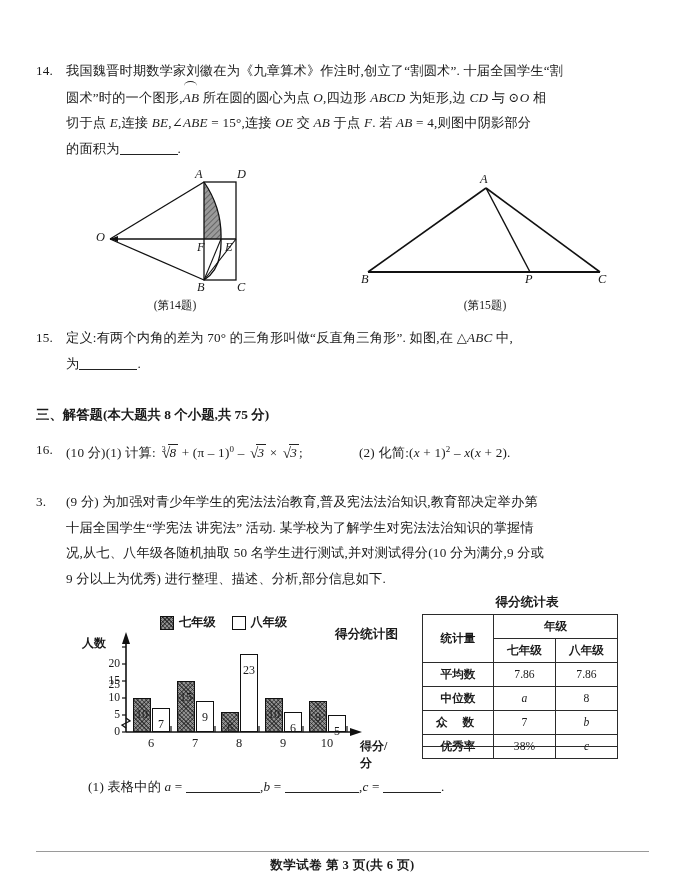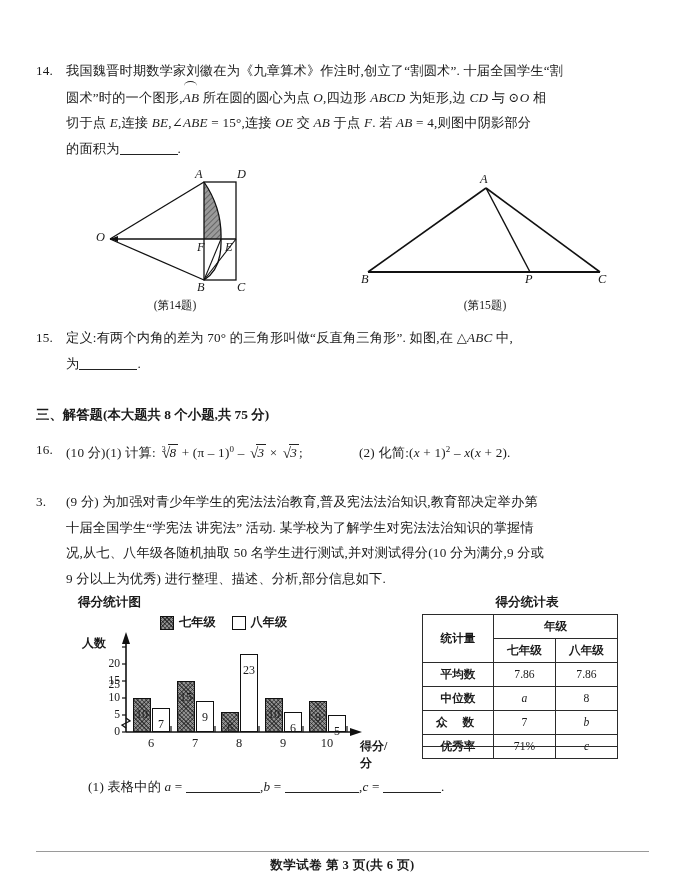--- a/index.html
+++ b/index.html
@@ -127,22 +127,23 @@
     font-size: 12.4px;
     font-family: "Liberation Serif", serif;
   }
 
   
   .chart-wrap { position: absolute; }
   .chart-title {
     position: absolute;
     font-size: 12.6px;
     font-weight: bold;
-    text-align: left;
+    text-align: right;
     width: 100%;
+    margin-top: 32px;
   }
   .legend {
     position: absolute;
     display: flex;
     gap: 16px;
     align-items: center;
     font-size: 12.2px;
     font-weight: bold;
   }
   .legend .item { display: flex; align-items: center; gap: 5px; }
@@ -434,21 +435,21 @@
         <td class="val it">a</td>
         <td class="val">8</td>
       </tr>
       <tr>
         <th class="spaced">众  数</th>
         <td class="val">7</td>
         <td class="val it">b</td>
       </tr>
       <tr>
         <th>优秀率</th>
-        <td class="val">71%</td>
+        <td class="val">38%</td>
         <td class="val it">c</td>
       </tr>
     </tbody>
       </table>
     <div class="tbl-border" style="left:14px; top:20px; width:196px; height:133px;"></div>
   </div>
 
   <div class="qblock" style="left:66px; top:774px; width:586px;">
     <div style="margin-left:22px;">
       <span>(1) 表格中的 </span><span class="mi">a</span><span> = </span><span class="blank-m"></span><span>,</span><span class="mi">b</span><span> = </span><span class="blank-m"></span><span>,</span><span class="mi">c</span><span> = </span><span class="blank-s"></span><span>.</span>

